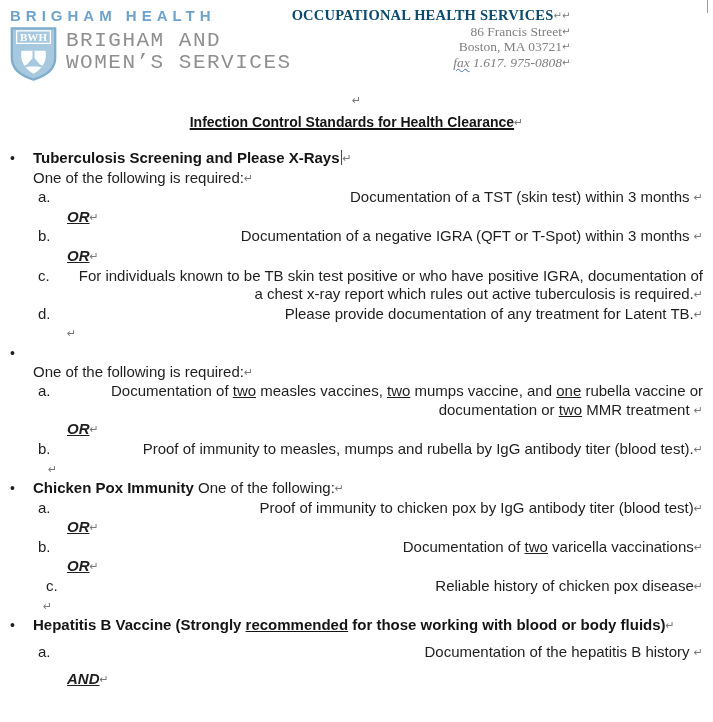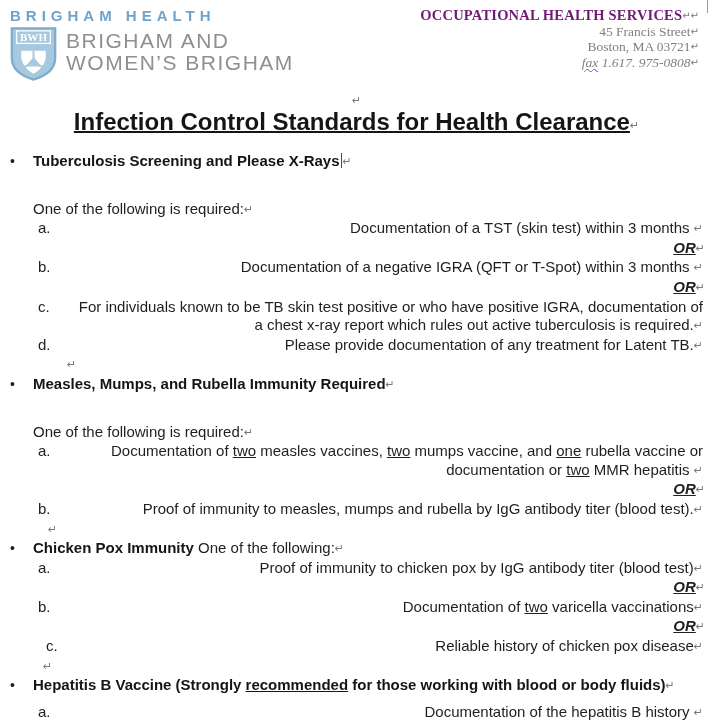--- a/index.html
+++ b/index.html
@@ -3,51 +3,51 @@
 <meta charset="utf-8">
 <style>
   html,body{margin:0;padding:0;}
   body{
     width:713px;height:722px;background:#ffffff;overflow:hidden;position:relative;
     font-family:"Liberation Sans",sans-serif;font-size:15px;color:#1f1f1f;
     -webkit-font-smoothing:antialiased;
   }
   .page{width:713px;height:722px;position:relative;}
   
-  .hdr{display:flex;justify-content:space-between;align-items:flex-start;padding:7px 6px 0 10px;height:86px;box-sizing:border-box;}
+  .hdr{display:flex;justify-content:flex-start;align-items:flex-start;padding:7px 6px 0 10px;height:86px;box-sizing:border-box;}
   .brand{display:flex;flex-direction:column;}
   .bh-word{color:#6FA3CC;font-weight:bold;font-size:15px;letter-spacing:5px;white-space:nowrap;}
   .brand-row{display:flex;align-items:flex-start;margin-top:3px;}
   .shield{width:47px;height:54px;flex:0 0 auto;}
-  .hosp{font-family:Liberation Sans, sans-serif;color:#8F8F8F;font-size:21px;letter-spacing:1.5px;line-height:1.05;margin-left:9px;margin-top:3px;white-space:nowrap;}
+  .hosp{font-family:Liberation Mono, monospace;color:#8F8F8F;font-size:21px;letter-spacing:1.5px;line-height:1.05;margin-left:9px;margin-top:3px;white-space:nowrap;}
   .contact{text-align:right;font-family:"Liberation Serif",serif;color:#808080;font-size:13.5px;line-height:15.5px;padding-right:8px;margin-top:1px;}
-  .contact .dept{font-weight:bold;font-size:14.5px;color:#701a75;letter-spacing:.2px;}
+  .contact .dept{font-weight:bold;font-size:14.5px;color:#0c4a6e;letter-spacing:.2px;}
   .it{font-style:italic;}
   .fax-w{font-style:italic;text-decoration:underline;text-decoration-style:wavy;text-decoration-color:#4472c4;text-decoration-thickness:1px;}
   
   .crlf{color:#787878;font-family:"DejaVu Sans",sans-serif;font-size:11px;font-weight:normal;font-style:normal;text-decoration:none;vertical-align:1px;}
   .contact .crlf{font-size:10px;}
   .corner-mark{position:absolute;top:0;right:5px;width:1px;height:13px;background:#9a9a9a;}
   .cursor{display:inline-block;width:0;height:15px;border-left:1.5px solid #4a4a4a;vertical-align:-2px;margin:0 1px 0 1px;}
   
   .mid-break{text-align:center;line-height:16px;margin-top:6px;}
   .title-row{text-align:center;margin-top:2px;margin-bottom:15px;line-height:22px;}
-  .title{font-weight:bold;font-size:24px;text-decoration:underline;text-decoration-thickness:1.8px;color:#151515;}
+  .title{font-weight:bold;font-size:14px;text-decoration:underline;text-decoration-thickness:1.8px;color:#151515;}
   
   .doc{padding:0 8px 0 10px;}
   .row{line-height:18.6px;min-height:18.6px;}
   .sec-h{display:flex;}
   .bullet{width:23px;flex:0 0 auto;font-size:14px;}
   .sec-title{font-weight:bold;color:#151515;}
-  .intro{margin-left:23px;margin-top:28px;}
+  .intro{margin-left:23px;}
   .item{display:flex;margin-left:28px;}
   .item.c-extra{margin-left:36px;}
   .ltr{width:29px;flex:0 0 auto;}
   .itxt{flex:1 1 auto;padding-right:2px;text-align:right;}
-  .or-row{margin-left:57px;text-align:right;}
+  .or-row{margin-left:57px;}
   .or{font-weight:bold;font-style:italic;text-decoration:underline;}
   .u{text-decoration:underline;}
   .blank-a{margin-left:57px;}
   .blank-b{margin-left:38px;}
   .blank-c{margin-left:33px;}
   .para{margin-left:23px;}
   .gap-sm{margin-top:7px;}
   .gap-md{margin-top:8px;}
 </style>
 </head>
@@ -63,28 +63,28 @@
         <svg class="shield" viewBox="0 0 48 56" xmlns="http://www.w3.org/2000/svg">
           <path d="M1.5 1.5 H46.5 V32 Q46.5 48 24 54.5 Q1.5 48 1.5 32 Z" fill="#A6C9DF" stroke="#7FADCB" stroke-width="2.4"></path>
           <rect x="6.5" y="4" width="35" height="13" fill="none" stroke="#ffffff" stroke-width="1.3"></rect>
           <text x="24" y="14.2" font-size="11.5" font-weight="bold" fill="#ffffff" text-anchor="middle" font-family="Liberation Serif, serif">BWH</text>
           <path d="M11.5 24.5 h25 q2.5 15 -12.5 24 q-15 -9 -12.5 -24 z" fill="#ffffff"></path>
           <path d="M24 31 l8.5 10 h-17 z" fill="#A6C9DF"></path>
           <path d="M24 24.5 v10 M13 42 l10 -4 M35 42 l-10 -4" stroke="#A6C9DF" stroke-width="2" fill="none"></path>
         </svg>
         <div class="hosp">
           <div>BRIGHAM AND</div>
-          <div>WOMEN’S BRIGHAM</div>
+          <div>WOMEN’S SERVICES</div>
         </div>
       </div>
     </div>
 
     <div class="contact">
       <div><span class="dept">OCCUPATIONAL HEALTH SERVICES</span><span class="crlf">↵</span><span class="crlf">↵</span></div>
-      <div><span>45 Francis Street</span><span class="crlf">↵</span></div>
+      <div><span>86 Francis Street</span><span class="crlf">↵</span></div>
       <div><span>Boston, MA 03721</span><span class="crlf">↵</span></div>
       <div><span class="fax-w">fax</span><span class="it"> 1.617. 975-0808</span><span class="crlf">↵</span></div>
     </div>
   </div>
 
   <div class="mid-break"><span class="crlf">↵</span></div>
   <div class="title-row">
     <span class="title">Infection Control Standards for Health Clearance</span><span class="crlf">↵</span>
   </div>
 
@@ -110,26 +110,25 @@
       <span class="itxt"><span>For individuals known to be TB skin test positive or who have positive IGRA, documentation of a chest x-ray report which rules out active tuberculosis is required.</span><span class="crlf">↵</span></span>
     </div>
     <div class="row item">
       <span class="ltr">d.</span>
       <span class="itxt"><span>Please provide documentation of any treatment for Latent TB.</span><span class="crlf">↵</span></span>
     </div>
     <div class="row blank-a"><span class="crlf">↵</span></div>
 
     <div class="row sec-h">
       <span class="bullet">•</span>
-      <span><span class="sec-title">Measles, Mumps, and Rubella Immunity Required</span><span class="crlf">↵</span></span>
     </div>
     <div class="row intro"><span>One of the following is required:</span><span class="crlf">↵</span></div>
     <div class="item" style="line-height:18.6px;">
       <span class="ltr">a.</span>
-      <span class="itxt"><span>Documentation of </span><span class="u">two</span><span> measles vaccines, </span><span class="u">two</span><span> mumps vaccine, and </span><span class="u">one</span><span> rubella vaccine or documentation or </span><span class="u">two</span><span> MMR hepatitis </span><span class="crlf">↵</span></span>
+      <span class="itxt"><span>Documentation of </span><span class="u">two</span><span> measles vaccines, </span><span class="u">two</span><span> mumps vaccine, and </span><span class="u">one</span><span> rubella vaccine or documentation or </span><span class="u">two</span><span> MMR treatment </span><span class="crlf">↵</span></span>
     </div>
     <div class="row or-row"><span class="or"> OR</span><span class="crlf">↵</span></div>
     <div class="row item">
       <span class="ltr">b.</span>
       <span class="itxt"><span>Proof of immunity to measles, mumps and rubella by IgG antibody titer (blood test).</span><span class="crlf">↵</span></span>
     </div>
     <div class="row blank-b"><span class="crlf">↵</span></div>
 
     <div class="row sec-h">
       <span class="bullet">•</span>

